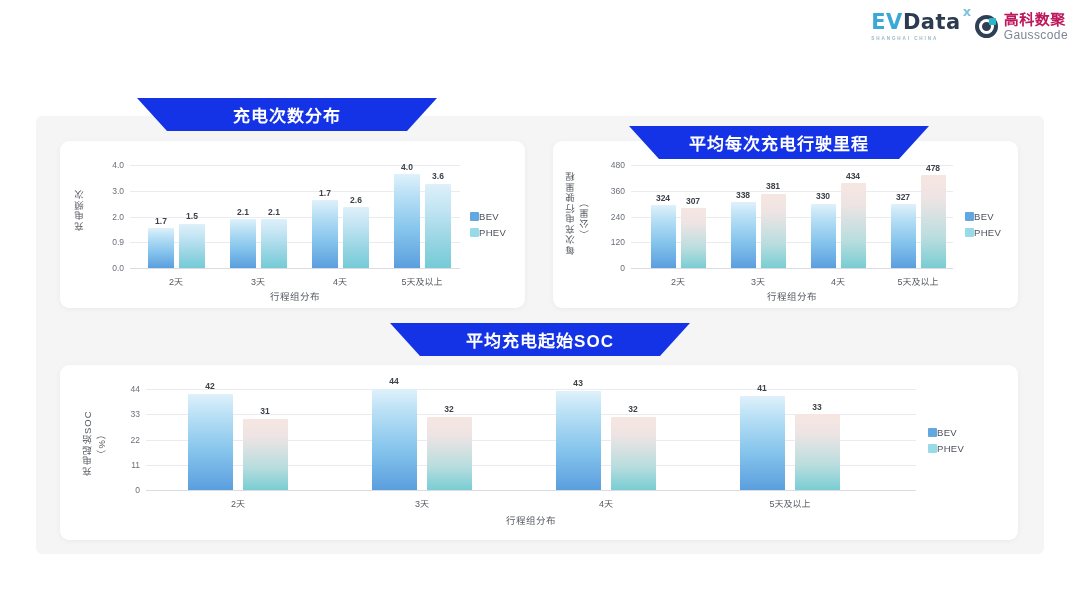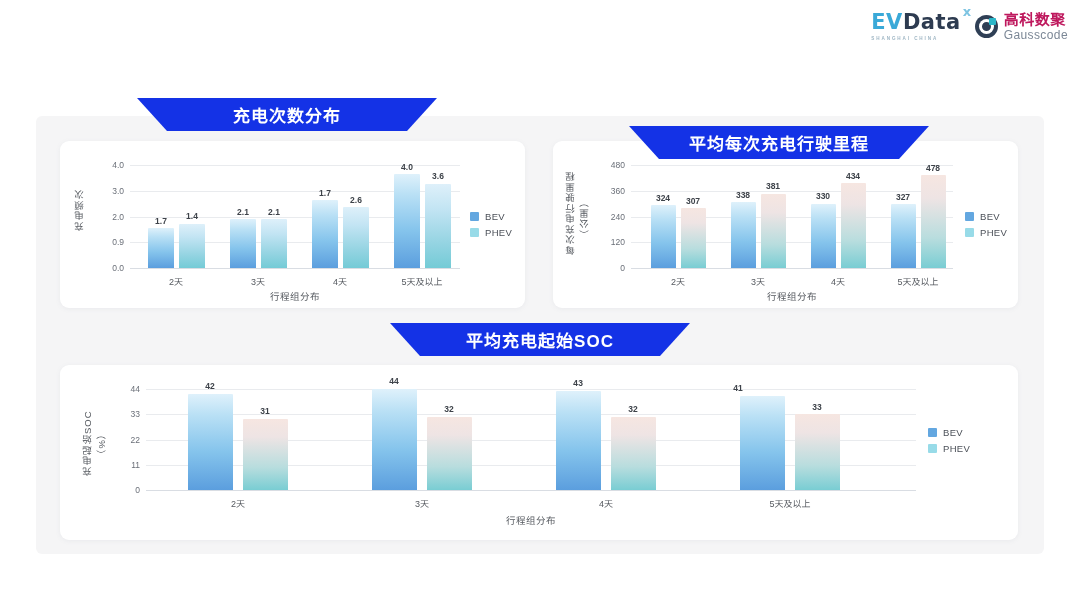--- a/index.html
+++ b/index.html
@@ -102,21 +102,21 @@
   .bar.bev{background:linear-gradient(180deg,#dff1fb 0%,#b9e0f5 22%,#85c4ec 60%,#5b9ede 100%);}
   .bar.phev{background:linear-gradient(180deg,#f6e6e1 0%,#eee4e4 25%,#b8ddde 68%,#79cdd3 100%);}
   .bar.phev2{background:linear-gradient(180deg,#def0fa 0%,#c2e4f3 30%,#95d4e2 70%,#74cbd6 100%);}
   .dlabel{
     position:absolute;font-size:8.5px;color:#3d4249;font-weight:600;
     transform:translateX(-50%);white-space:nowrap;
   }
   .legend{
     position:absolute;display:flex;flex-direction:column;gap:5px;
   }
-  .legend-row{display:flex;align-items:center;gap:6px;}
+  .legend-row{display:flex;align-items:center;}
   .swatch{width:9px;height:9px;border-radius:1px;flex:none;}
   .sw-bev{background:#63a7e0;}
   .sw-phev{background:#98dbe8;}
   .legend-label{font-size:9.5px;color:#4b5058;letter-spacing:.3px;}
 </style>
 </head>
 <body>
 
 <div class="logo-bar">
   <div class="evdata">
@@ -158,21 +158,21 @@
     <div class="gridline" style="top:77.2px;">
         <span class="ytick">0.9</span>
       </div>
     <div class="gridline base" style="top:103px;">
         <span class="ytick">0.0</span>
       </div>
 
     <div class="bar bev" style="left:18px;width:26px;height:39.8px;"></div>
     <div class="dlabel" style="left:31px;bottom:42px;">1.7</div>
     <div class="bar phev2" style="left:49px;width:26px;height:44.5px;"></div>
-    <div class="dlabel" style="left:62px;bottom:47px;">1.4</div>
+    <div class="dlabel" style="left:62px;bottom:47px;">1.5</div>
     <div class="xlabel" style="left:46px;top:110px;">2天</div>
 
     <div class="bar bev" style="left:100px;width:26px;height:49.2px;"></div>
     <div class="dlabel" style="left:113px;bottom:51.5px;">2.1</div>
     <div class="bar phev2" style="left:131px;width:26px;height:49.2px;"></div>
     <div class="dlabel" style="left:144px;bottom:51.5px;">2.1</div>
     <div class="xlabel" style="left:128px;top:110px;">3天</div>
 
     <div class="bar bev" style="left:182px;width:26px;height:67.9px;"></div>
     <div class="dlabel" style="left:195px;bottom:70.2px;">1.7</div>
@@ -296,21 +296,21 @@
     <div class="dlabel" style="left:303px;bottom:76px;">32</div>
     <div class="xlabel" style="left:276px;top:108px;">3天</div>
 
     <div class="bar bev" style="left:410px;width:45px;height:98.7px;"></div>
     <div class="dlabel" style="left:432px;bottom:101.3px;font-family:Liberation Mono, monospace;">43</div>
     <div class="bar phev" style="left:465px;width:45px;height:73.4px;"></div>
     <div class="dlabel" style="left:487px;bottom:76px;">32</div>
     <div class="xlabel" style="left:460px;top:108px;">4天</div>
 
     <div class="bar bev" style="left:594px;width:45px;height:94.1px;"></div>
-    <div class="dlabel" style="left:592px;bottom:96.7px;">41</div>
+    <div class="dlabel" style="left:616px;bottom:96.7px;">41</div>
     <div class="bar phev" style="left:649px;width:45px;height:75.8px;"></div>
     <div class="dlabel" style="left:671px;bottom:78.4px;">33</div>
     <div class="xlabel" style="left:644px;top:108px;">5天及以上</div>
   </div>
 
   <div class="xtitle" style="left:86px;top:148px;width:770px;">行程组分布</div>
 
   <div class="legend" style="left:868px;top:62px;">
     <div class="legend-row">
       <span class="swatch sw-bev"></span>

